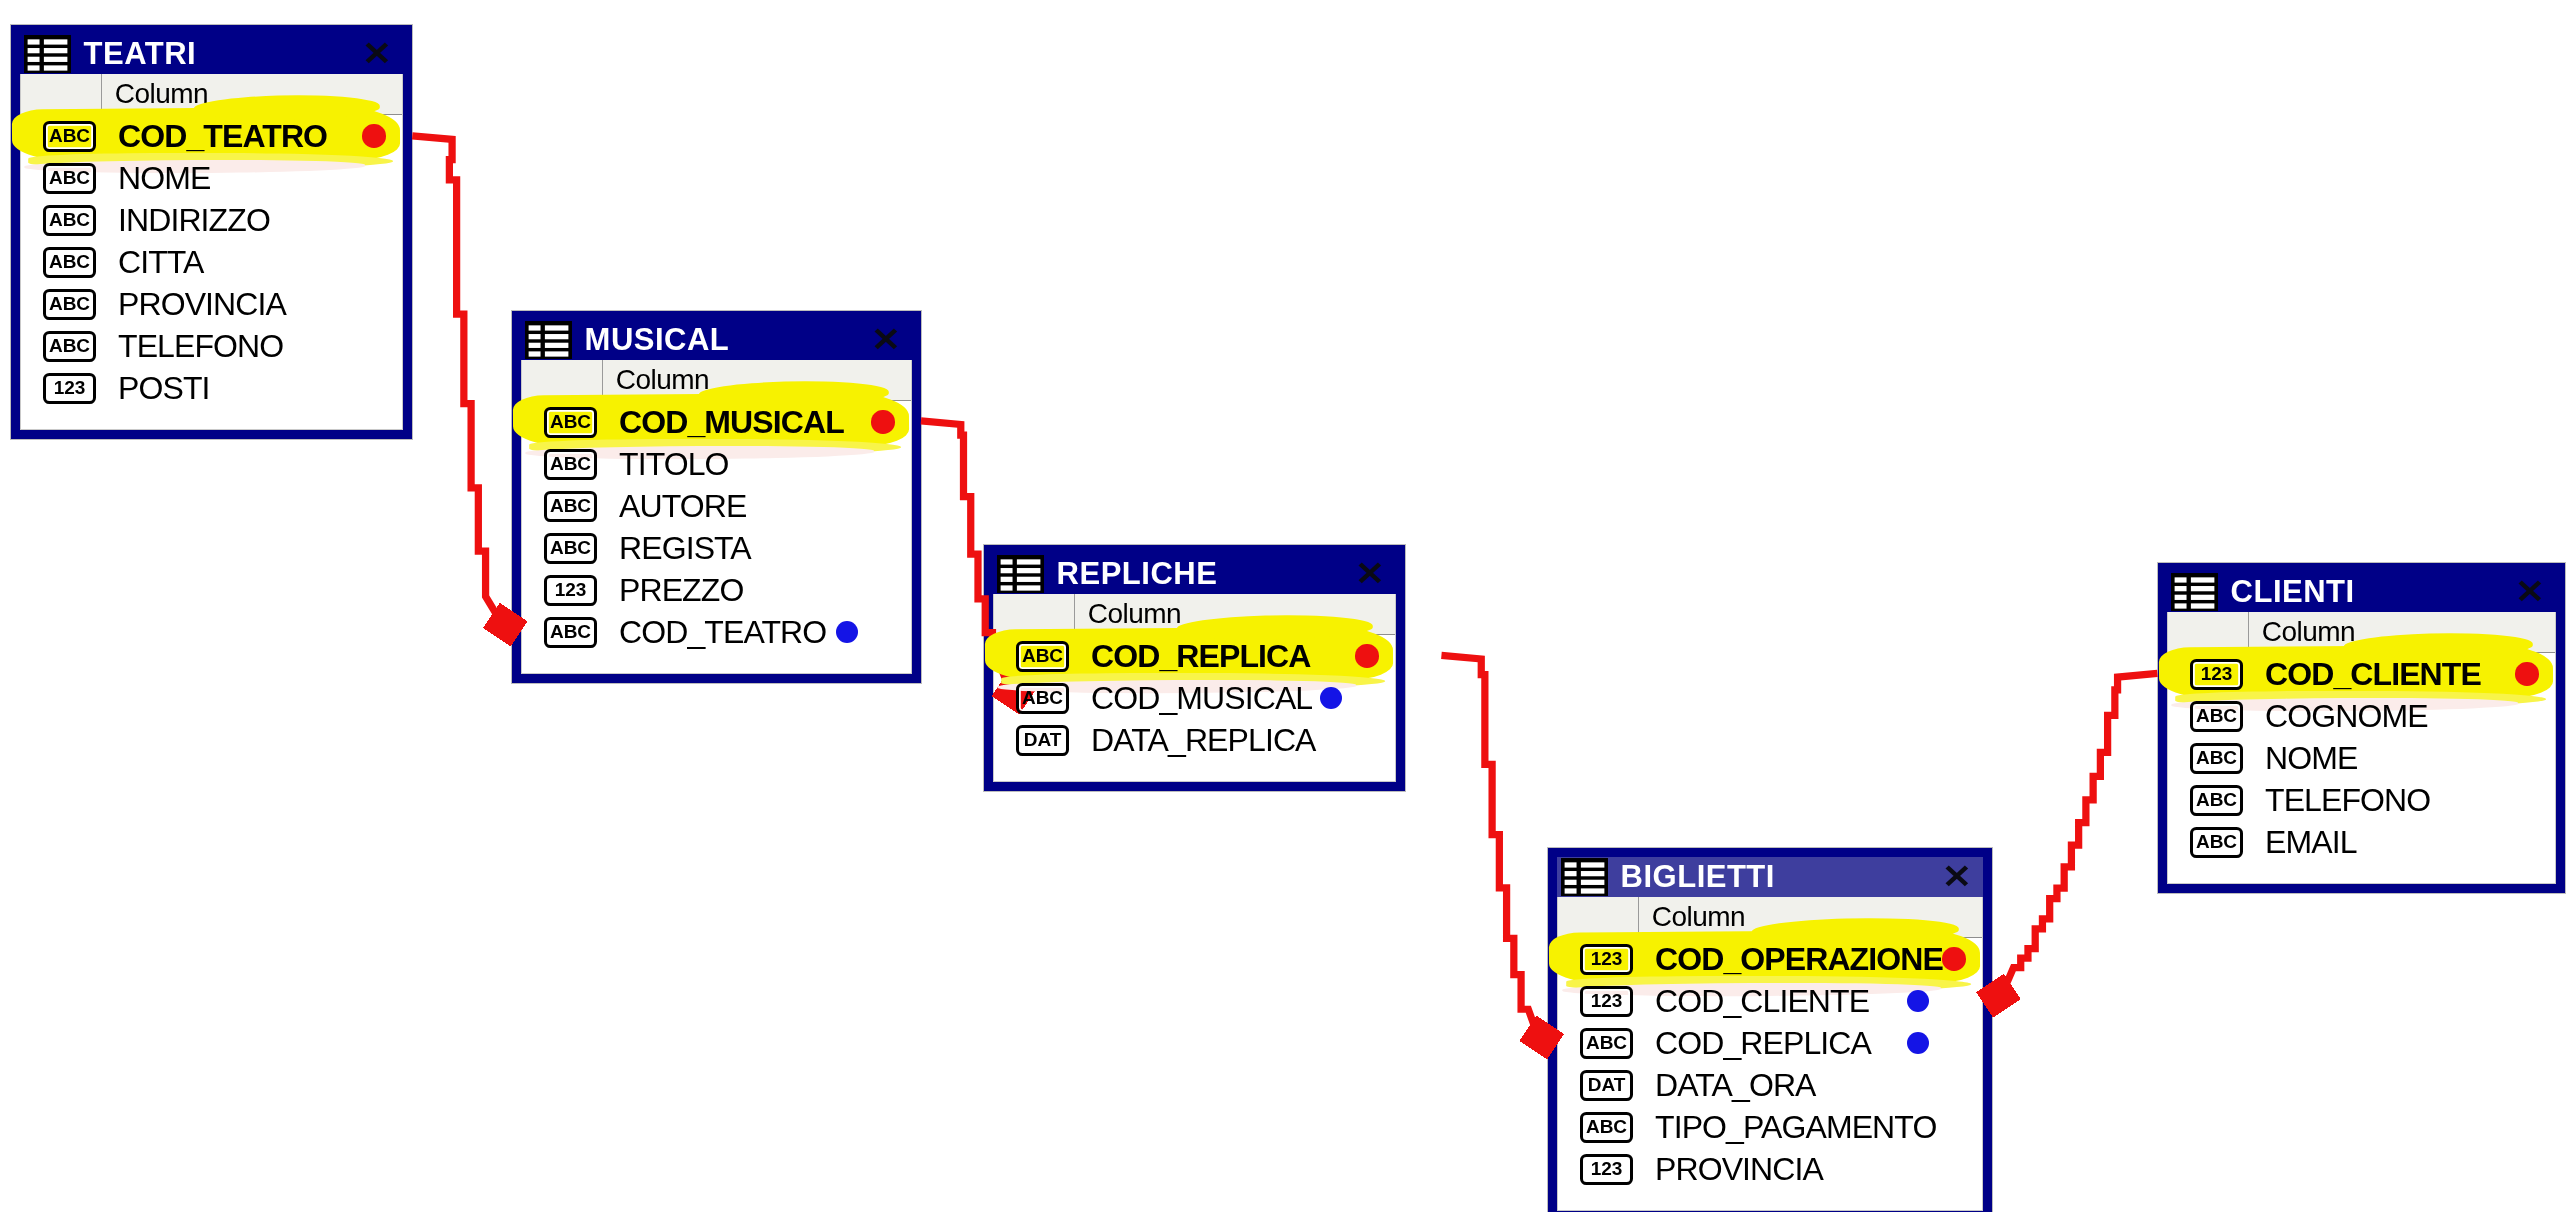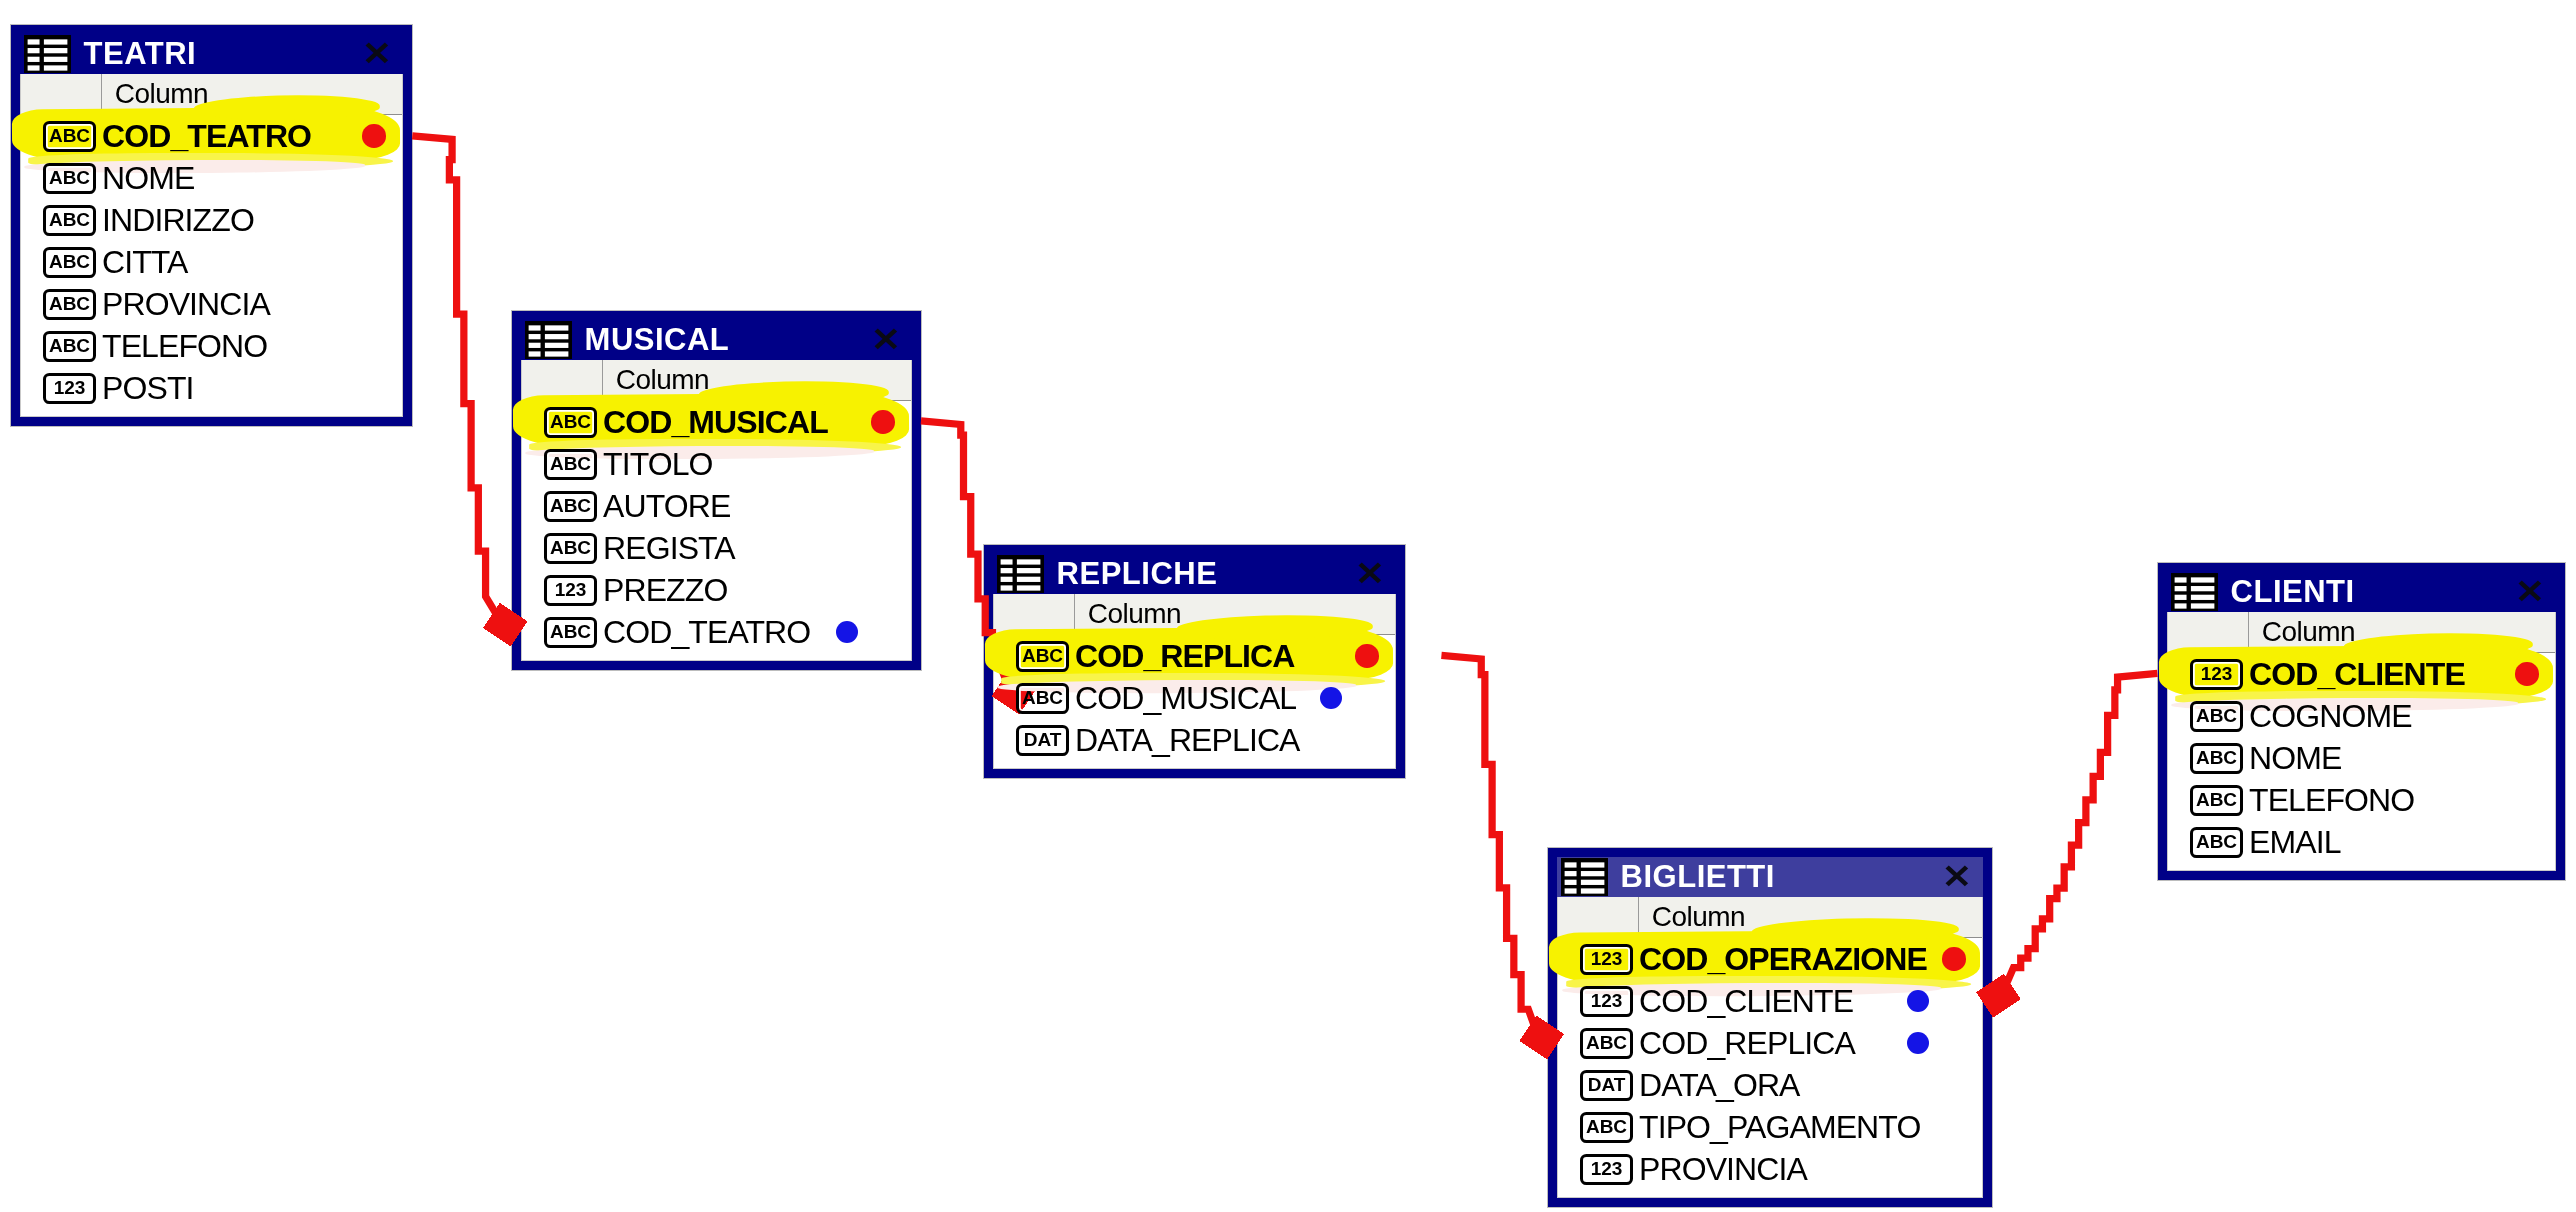--- a/index.html
+++ b/index.html
@@ -62,36 +62,36 @@
     font-size:28px; color:#000000; letter-spacing:-0.5px;
   }
 
   .row {
     height:42px;
     display:flex; align-items:center;
     position:relative;
     background:#ffffff;
     padding-left:22px;
   }
-  .rows { padding-bottom:7px; background:#fff; }
+  .rows { padding-bottom:20px; background:#fff; }
 
   .type-icon {
     position:relative; z-index:2;
     display:inline-flex; align-items:center; justify-content:center;
     min-width:53px; height:31px;
     border:3.6px solid #000000;
     border-radius:6.3px;
     box-shadow:inset 0 0 0 1.8px #ffffff;
     font-size:19px; font-weight:bold; letter-spacing:0;
     color:#000000; background:transparent;
     flex:0 0 auto;
   }
   .col-name {
     position:relative; z-index:2;
-    margin-left:6px;
+    margin-left:22px;
     font-size:32px; letter-spacing:-0.9px; color:#000000;
     white-space:nowrap;
   }
   .row.pk .col-name { font-weight:bold; }
 
   .dot {
     position:absolute; z-index:2;
     width:23.5px; height:23.5px; border-radius:50%;
     top:50%; margin-top:-11.8px;
   }

